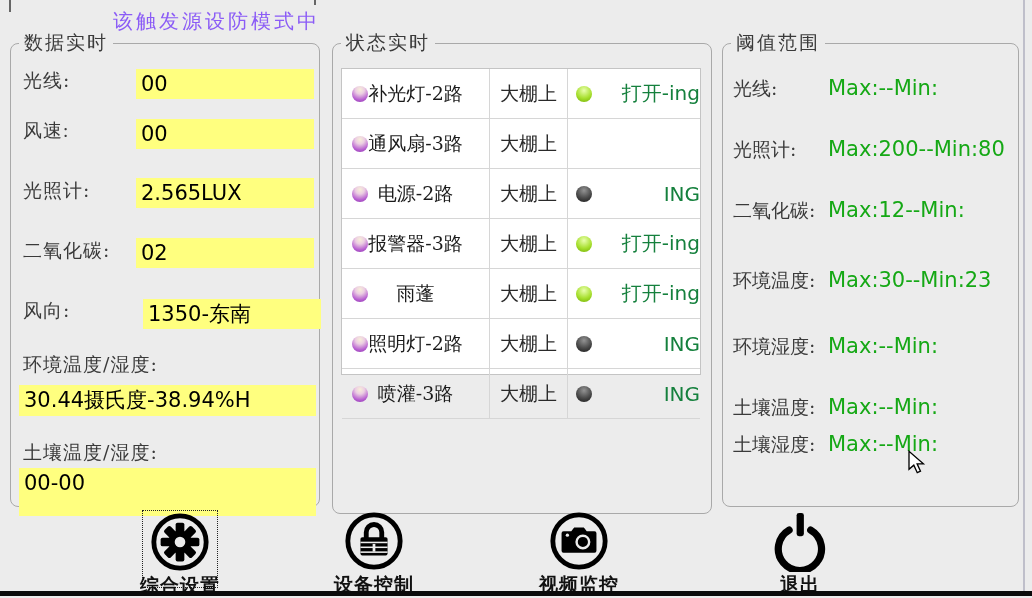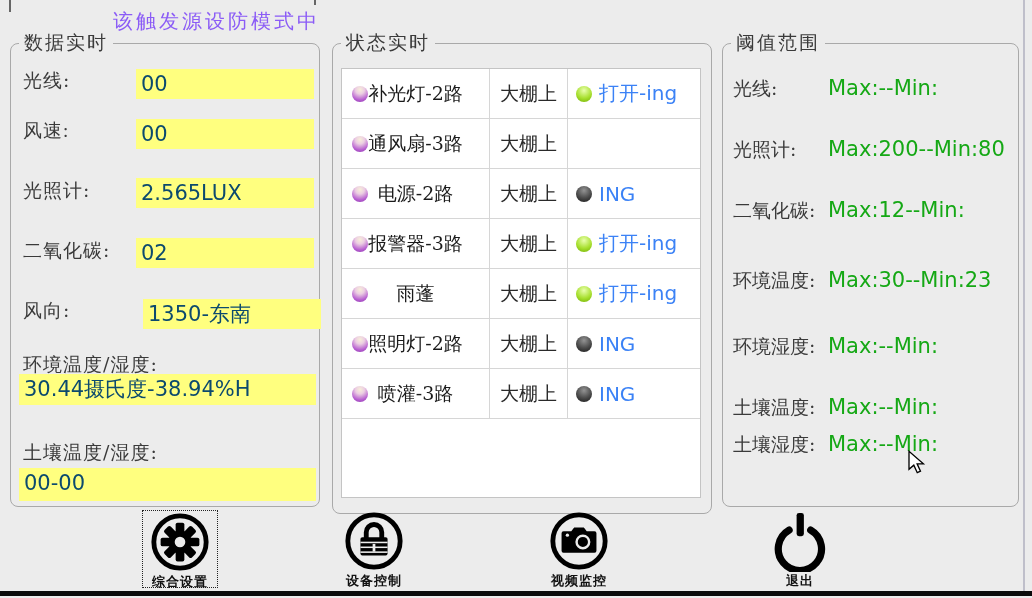--- a/index.html
+++ b/index.html
@@ -14,50 +14,50 @@
   .groupbox{position:absolute;border:1px solid #a9a9a9;border-radius:8px;background:#ececec;}
   .legend{
     position:absolute;top:-14px;left:8px;background:#ececec;padding:0 5px;
     font-family:"DejaVu Serif",serif;font-size:19px;color:#3a3a3a;white-space:nowrap;
     letter-spacing:2px;
   }
 
   
   .fld-label{position:absolute;font-family:"DejaVu Serif",serif;font-size:19px;color:#3a3a3a;letter-spacing:1px;white-space:nowrap;}
   .fld-value{
-    position:absolute;background:#ffff7f;color:#0c4a6e;
+    position:absolute;background:#ffff7f;color:#000000;
     font-size:21px;line-height:30px;padding-left:5px;white-space:nowrap;overflow:hidden;
   }
 
   
-  .stable{position:absolute;left:8px;top:24px;width:360px;height:430px;background:#ffffff;border:1px solid #c4c4c4;box-sizing:border-box;}
+  .stable{position:absolute;left:8px;top:24px;width:360px;height:307px;background:#ffffff;border:1px solid #c4c4c4;box-sizing:border-box;}
   .srow{height:50px;border-bottom:1px solid #d6d6d6;display:flex;box-sizing:border-box;}
   .cell{display:flex;align-items:center;box-sizing:border-box;}
   .c1{width:148px;border-right:1px solid #d6d6d6;position:relative;justify-content:center;}
   .c2{width:78px;border-right:1px solid #d6d6d6;justify-content:center;font-family:"DejaVu Serif",serif;font-size:19px;color:#2a2a2a;}
-  .c3{flex:1;padding-left:8px;font-size:20px;color:#3b82f6;}
+  .c3{flex:1;padding-left:8px;font-size:20px;color:#15803d;justify-content:space-between;}
   .dev-name{font-family:"DejaVu Serif",serif;font-size:19px;color:#1a1a1a;white-space:nowrap;}
   .status-text{margin-left:7px;white-space:nowrap;}
 
   .orb{width:16px;height:16px;border-radius:50%;display:inline-block;flex:0 0 auto;}
   .dev-orb{position:absolute;left:10px;top:17px;
     background:radial-gradient(circle at 50% 22%, #f7eed9 0%, #eccfe2 30%, #b75fd0 70%, #8a2fae 100%);}
   .orb.green{background:radial-gradient(circle at 50% 28%, #e9ffae 0%, #a8e030 55%, #6fae00 100%);}
   .orb.dark{background:radial-gradient(circle at 50% 28%, #939393 0%, #4a4a4a 55%, #161616 100%);}
 
   
   .trow-label{position:absolute;left:10px;font-family:"DejaVu Serif",serif;font-size:19px;color:#3a3a3a;white-space:nowrap;}
   .trow-value{position:absolute;left:105px;font-size:21px;color:#15a815;white-space:nowrap;}
   .trow{position:absolute;left:0;width:100%;height:26px;}
 
   
   .toolbtn{position:absolute;top:510px;width:76px;height:78px;display:flex;flex-direction:column;align-items:center;box-sizing:border-box;}
   .toolbtn.focused{border:1px dotted #222;}
   .toolbtn .ic{width:62px;height:62px;flex:0 0 auto;}
-  .toolbtn .lbl{font-family:"DejaVu Serif",serif;font-weight:bold;font-size:13px;color:#111;white-space:nowrap;margin-top:0px;letter-spacing:1px;}
+  .toolbtn .lbl{font-family:"DejaVu Serif",serif;font-weight:bold;font-size:19px;color:#111;white-space:nowrap;margin-top:0px;letter-spacing:1px;}
 
   .banner{position:absolute;left:113px;top:8px;font-family:"DejaVu Serif",serif;font-size:20px;color:#8b5cf6;letter-spacing:3px;white-space:nowrap;}
 
   .bottom-bar{position:absolute;left:0;top:591px;width:1032px;height:5px;background:#0b0b0b;}
   .edge-line{position:absolute;left:1023px;top:0;width:2px;height:591px;background:#bfbfca;}
   .tick{position:absolute;background:#666;}
   .cursor{position:absolute;left:906px;top:450px;}
 </style>
 </head>
 <body>
@@ -80,24 +80,24 @@
   <span class="fld-label" style="left:12px;top:134px;">光照计:</span>
   <div class="fld-value" style="left:125px;top:134px;width:173px;height:30px;">2.565LUX</div>
 
   <span class="fld-label" style="left:12px;top:194px;">二氧化碳:</span>
   <div class="fld-value" style="left:125px;top:194px;width:173px;height:30px;">02</div>
 
   <span class="fld-label" style="left:12px;top:254px;">风向:</span>
   <div class="fld-value" style="left:125px;top:255px;width:173px;height:30px;margin-left:7px;">1350-东南</div>
 
   <span class="fld-label" style="left:12px;top:308px;">环境温度/湿度:</span>
-  <div class="fld-value" style="left:8px;top:330px;width:292px;height:31px;">30.44摄氏度-38.94%H</div>
+  <div class="fld-value" style="left:8px;top:341px;width:292px;height:31px;">30.44摄氏度-38.94%H</div>
 
   <span class="fld-label" style="left:12px;top:396px;">土壤温度/湿度:</span>
-  <div class="fld-value" style="left:8px;top:424px;width:292px;height:33px;">00-00</div>
+  <div class="fld-value" style="left:8px;top:424px;width:292px;height:48px;">00-00</div>
 </div>
 
 <div class="groupbox" style="left:332px;top:43px;width:378px;height:469px;">
   <span class="legend">状态实时</span>
 
   <div class="stable">
 
     <div class="srow">
       <div class="cell c1">
         <span class="orb dev-orb"></span>

